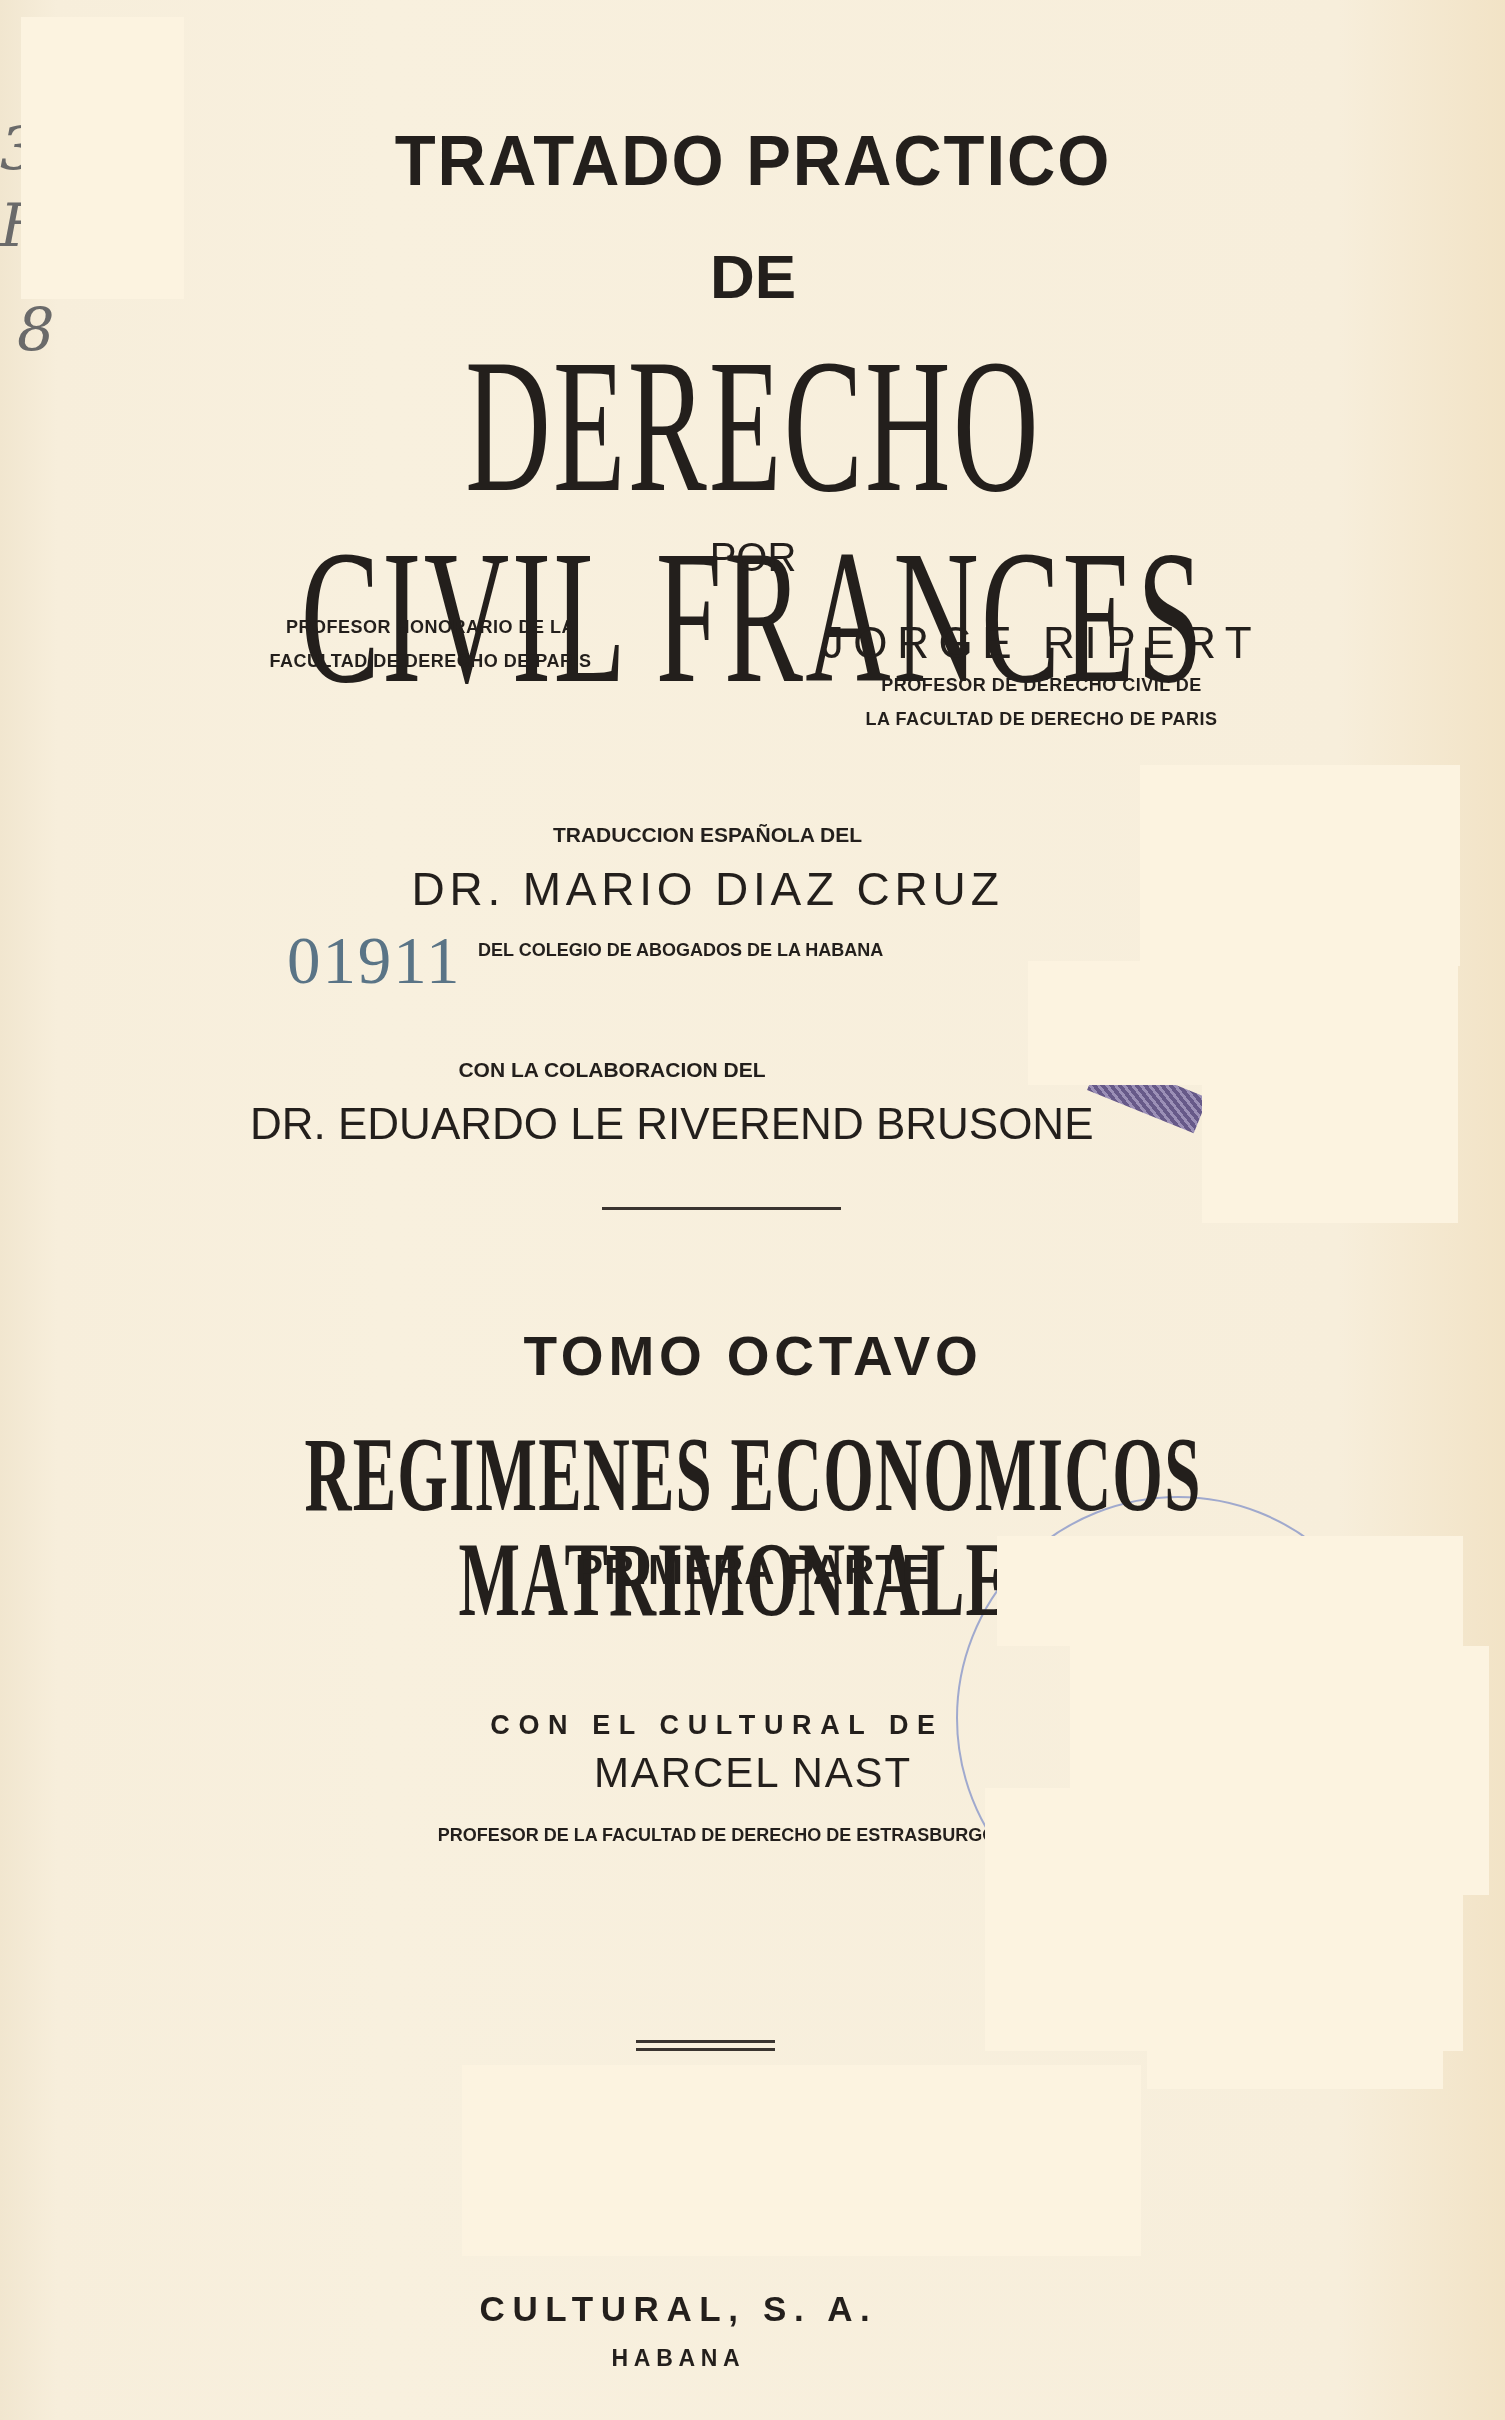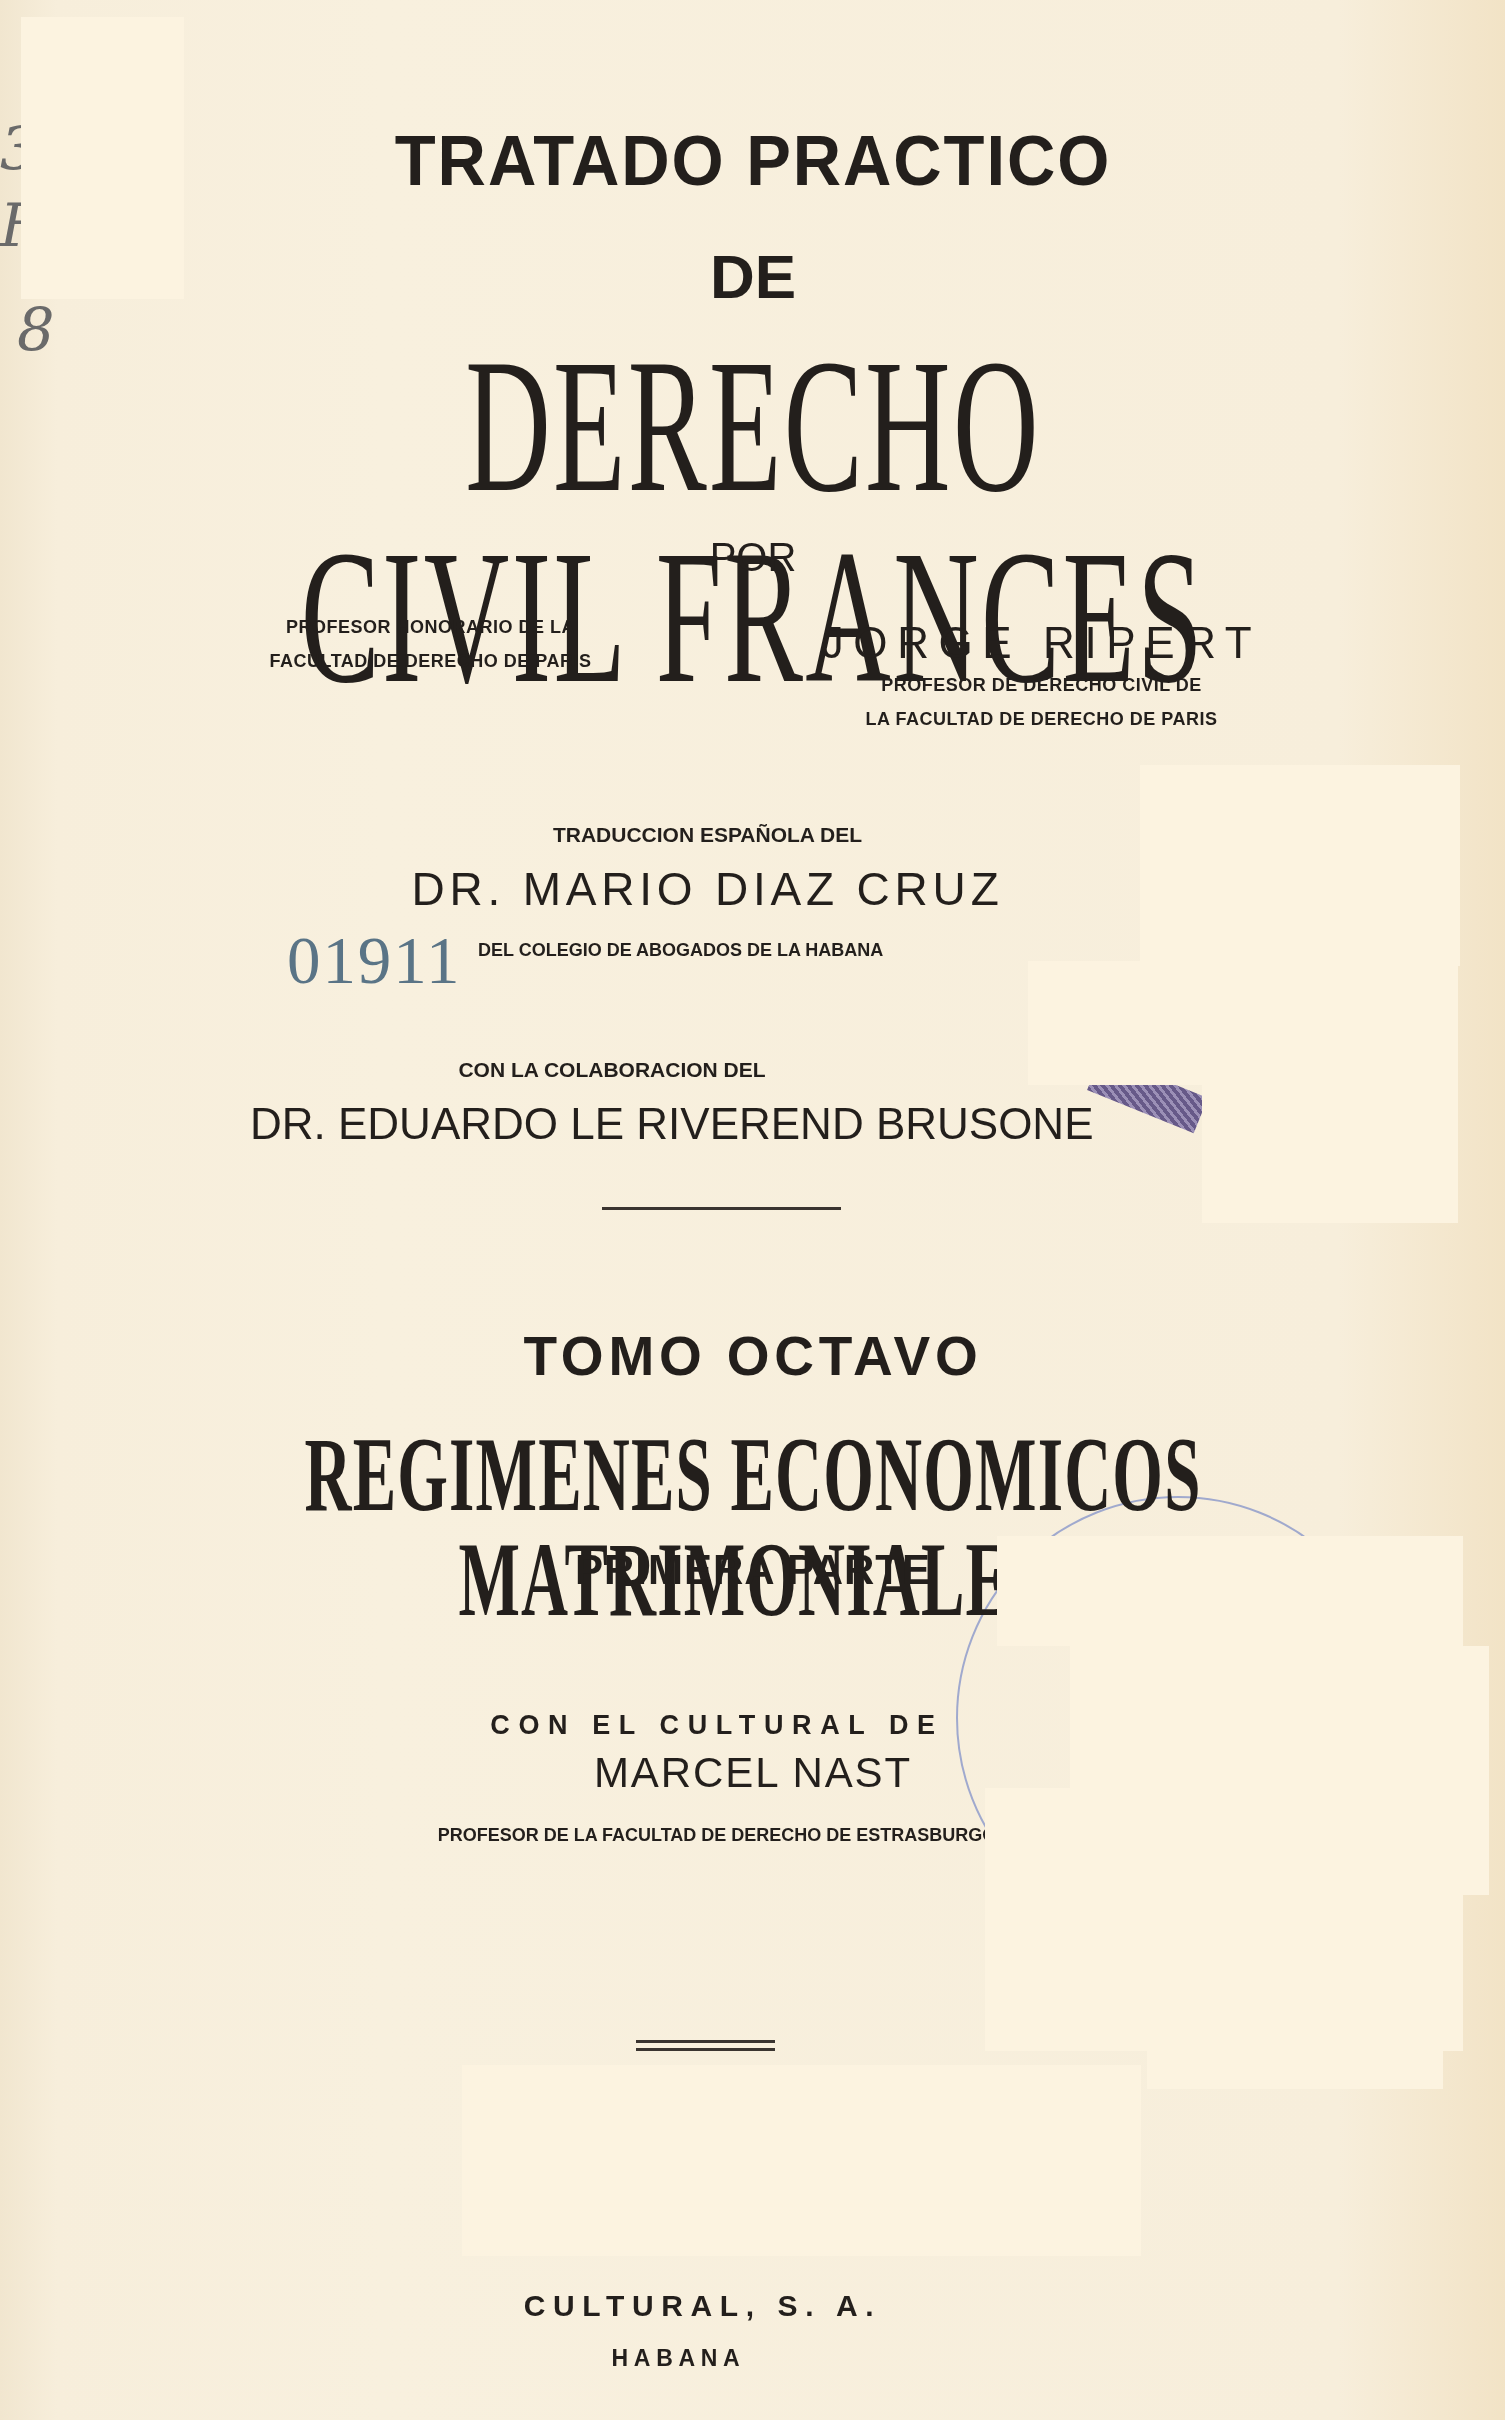--- a/index.html
+++ b/index.html
@@ -39,21 +39,21 @@
     .regimenes { top: 1422px; left: 0; width: 1506px; font-family: "Liberation Serif", serif; font-weight: bold; font-size: 105px; transform: scaleX(0.62); transform-origin: center; line-height: 1; letter-spacing: 1.9px; }
     .primera { top: 1546px; font-size: 42px; font-weight: bold; letter-spacing: 1px; text-align: center; }
 
     .concurso { top: 1710px; font-size: 27px; font-weight: bold; letter-spacing: 8.6px; left: 0; width: 1434px; }
     .nast { top: 1749px; font-size: 42px; letter-spacing: 1.9px; }
     .nast-aff { top: 1825px; font-size: 18px; font-weight: bold; left: 0; width: 1434px; }
 
     .rule2a { top: 2040px; left: 636px; width: 139px; height: 2.9px; background: #3a3430; }
     .rule2b { top: 2048px; left: 636px; width: 139px; height: 2.9px; background: #3a3430; }
 
-    .publisher { top: 2289px; left: 0; width: 1357px; font-size: 30px; font-weight: bold; letter-spacing: 7.6px; margin-left: 24px; }
+    .publisher { top: 2289px; left: 0; width: 1357px; font-size: 35px; font-weight: bold; letter-spacing: 7.6px; }
     .city { top: 2345px; left: 0; width: 1357px; font-size: 23px; font-weight: bold; letter-spacing: 5.7px; }
 
     .hand { position: absolute; font-family: "DejaVu Serif", serif; font-style: italic; color: #6a6a6a; font-size: 59px; }
     .seal { position: absolute; left: 956px; top: 1496px; width: 440px; height: 440px; border: 2.9px solid #7b8bc7; border-radius: 50%; opacity: 0.7; }
     .violet-stamp { position: absolute; left: 1090px; top: 1075px; width: 115px; height: 38px; background: repeating-linear-gradient(30deg, #4d3f7a 0 3.8px, #8b7fb0 3.8px 6.7px); transform: rotate(22deg); opacity: 0.85; }
   </style>
 </head>
 <body>
 
 <div class="hand" style="left:0px; top:115px;">3</div>

